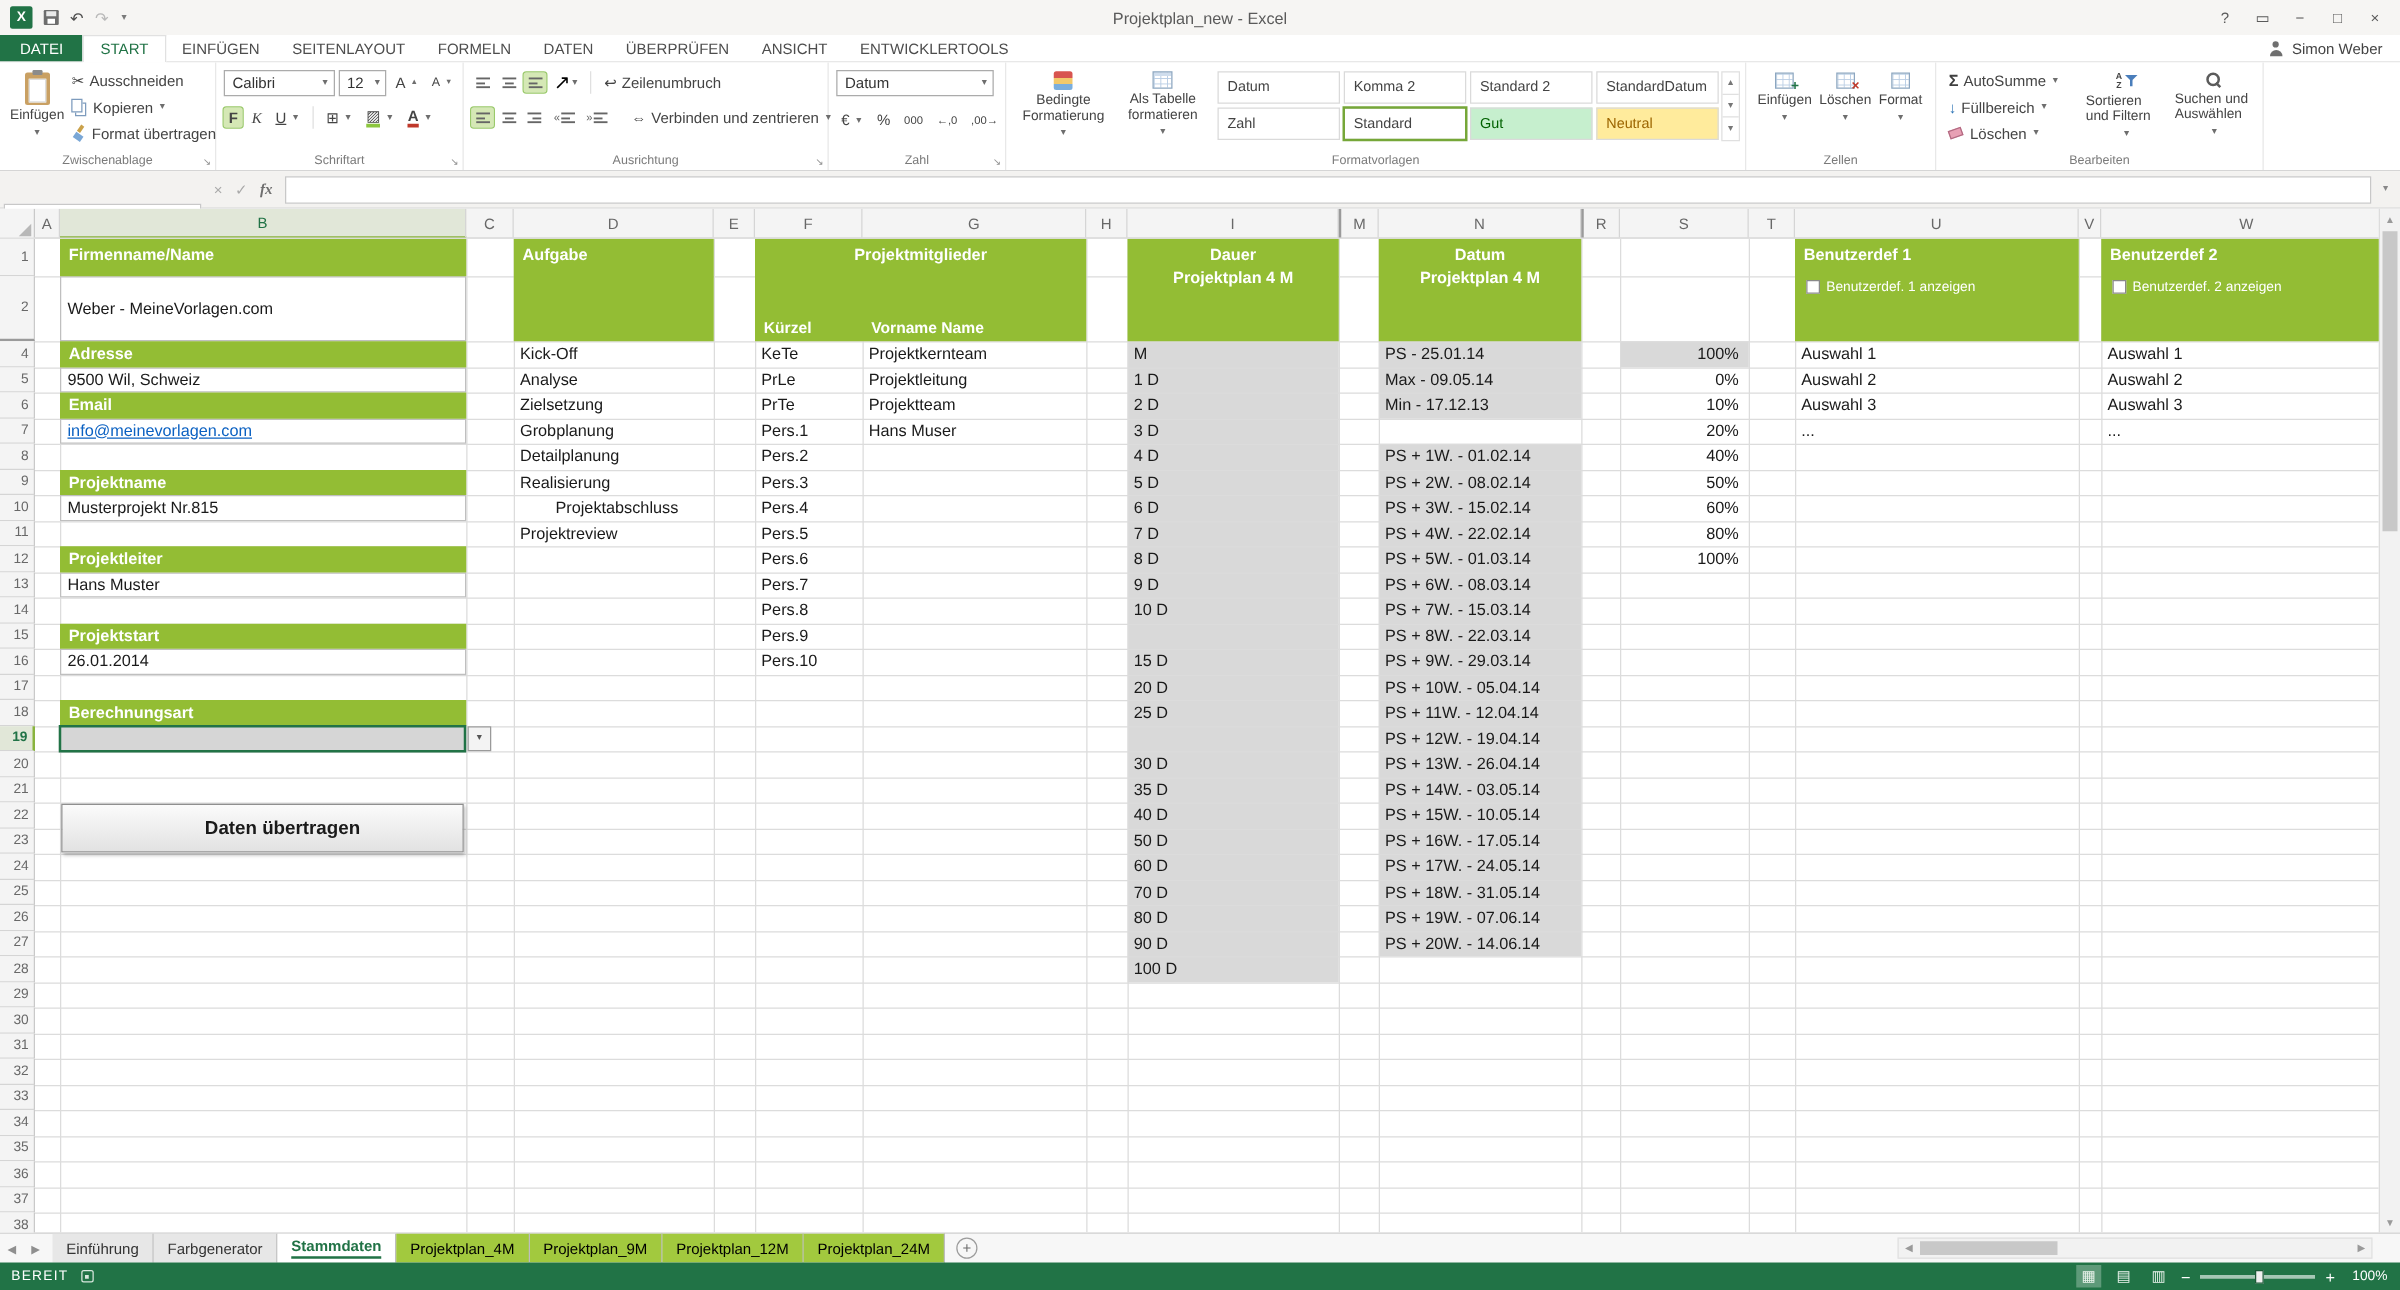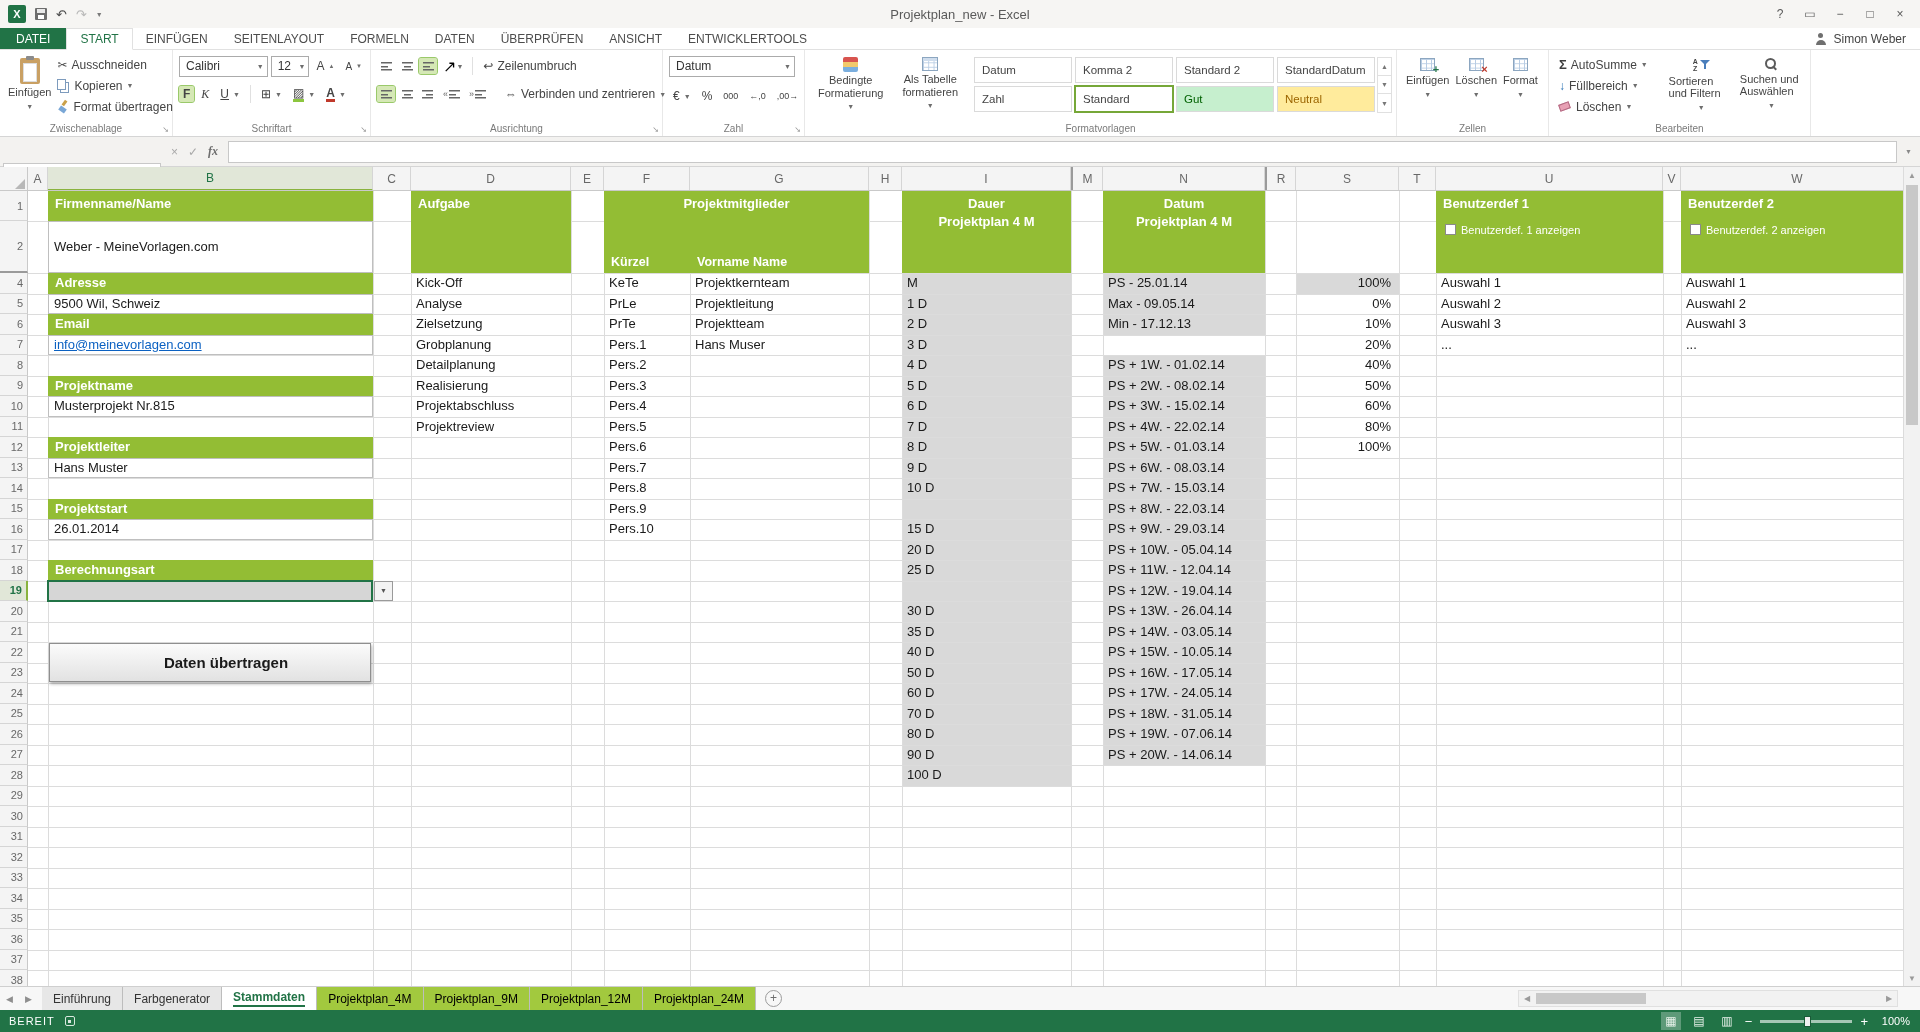--- a/index.html
+++ b/index.html
@@ -598,21 +598,21 @@
         <div class="cell boxed" style="left: 48px; top: 266.5px; width: 325px; height: 20.5px; line-height: 18.5px;">Hans Muster</div>
         <div class="cell green" style="left: 48px; top: 307.5px; width: 325px; height: 20.5px; line-height: 20.5px;">Projektstart</div>
         <div class="cell boxed" style="left: 48px; top: 328px; width: 325px; height: 20.5px; line-height: 18.5px;">26.01.2014</div>
         <div class="cell green" style="left: 48px; top: 369px; width: 325px; height: 20.5px; line-height: 20.5px;">Berechnungsart</div>
         <div class="cell " style="left: 411px; top: 82px; width: 160px; height: 20.5px; line-height: 20.5px;">Kick-Off</div>
         <div class="cell " style="left: 411px; top: 102.5px; width: 160px; height: 20.5px; line-height: 20.5px;">Analyse</div>
         <div class="cell " style="left: 411px; top: 123px; width: 160px; height: 20.5px; line-height: 20.5px;">Zielsetzung</div>
         <div class="cell " style="left: 411px; top: 143.5px; width: 160px; height: 20.5px; line-height: 20.5px;">Grobplanung</div>
         <div class="cell " style="left: 411px; top: 164px; width: 160px; height: 20.5px; line-height: 20.5px;">Detailplanung</div>
         <div class="cell " style="left: 411px; top: 184.5px; width: 160px; height: 20.5px; line-height: 20.5px;">Realisierung</div>
-        <div class="cell " style="left: 411px; top: 205px; width: 160px; height: 20.5px; line-height: 20.5px;">Projektabschluss</div>
+        <div class="cell " style="left: 411px; top: 205px; width: 160px; height: 20.5px; line-height: 20.5px; text-align: center;">Projektabschluss</div>
         <div class="cell " style="left: 411px; top: 225.5px; width: 160px; height: 20.5px; line-height: 20.5px;">Projektreview</div>
         <div class="cell " style="left: 604px; top: 82px; width: 86px; height: 20.5px; line-height: 20.5px;">KeTe</div>
         <div class="cell " style="left: 604px; top: 102.5px; width: 86px; height: 20.5px; line-height: 20.5px;">PrLe</div>
         <div class="cell " style="left: 604px; top: 123px; width: 86px; height: 20.5px; line-height: 20.5px;">PrTe</div>
         <div class="cell " style="left: 604px; top: 143.5px; width: 86px; height: 20.5px; line-height: 20.5px;">Pers.1</div>
         <div class="cell " style="left: 604px; top: 164px; width: 86px; height: 20.5px; line-height: 20.5px;">Pers.2</div>
         <div class="cell " style="left: 604px; top: 184.5px; width: 86px; height: 20.5px; line-height: 20.5px;">Pers.3</div>
         <div class="cell " style="left: 604px; top: 205px; width: 86px; height: 20.5px; line-height: 20.5px;">Pers.4</div>
         <div class="cell " style="left: 604px; top: 225.5px; width: 86px; height: 20.5px; line-height: 20.5px;">Pers.5</div>
         <div class="cell " style="left: 604px; top: 246px; width: 86px; height: 20.5px; line-height: 20.5px;">Pers.6</div>

